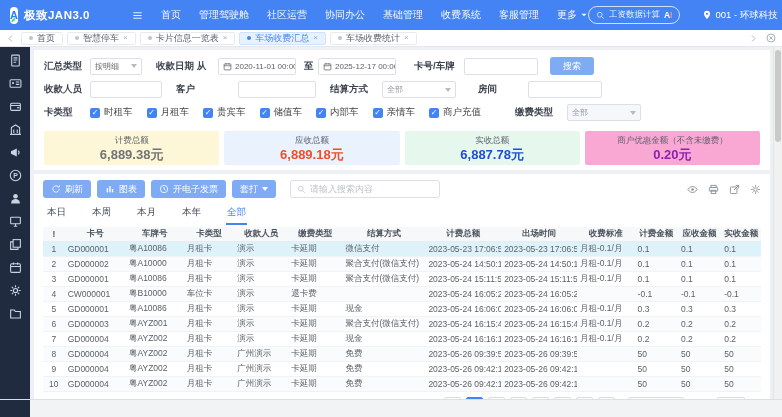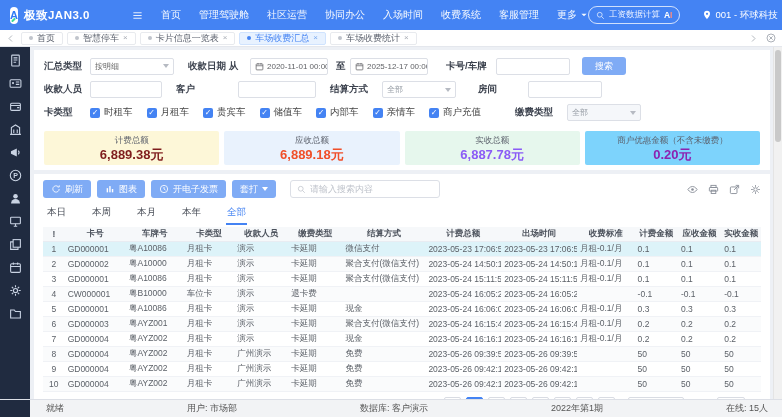--- a/index.html
+++ b/index.html
@@ -106,21 +106,21 @@
     <div class="nav" id="nav">
         <span class="nav-item">
           <svg width="11" height="11" viewBox="0 0 12 12" stroke-width="1">
             <path d="M1.5 3h9M1.5 6h9M1.5 9h9" stroke="currentColor" fill="none"></path>
           </svg>
         </span>
         <span class="nav-item">首页</span>
         <span class="nav-item">管理驾驶舱</span>
         <span class="nav-item">社区运营</span>
         <span class="nav-item">协同办公</span>
-        <span class="nav-item">入场时间</span>
+        <span class="nav-item">基础管理</span>
         <span class="nav-item">收费系统</span>
         <span class="nav-item">客服管理</span>
         <span class="nav-item">
           <span>更多</span>
           <svg width="8" height="8" viewBox="0 0 12 12" stroke-width="1">
             <path d="M2 4l4 4 4-4z" fill="currentColor"></path>
           </svg>
         </span>
       </div>
     <div class="search-pill">
@@ -266,21 +266,21 @@
             <path d="M1.5 2.8h3.4l1 1.4h4.6v6H1.5z" stroke="currentColor" fill="none"></path>
           </svg>
         </div>
       </div>
 
     <div class="content">
 
       <div class="filter-card">
         <div class="f-row">
           <span class="f-label" style="width:46px">汇总类型</span>
-          <div class="f-select" style="width:84px">
+          <div class="f-select" style="width:52px">
               <span style="color:#666">按明细</span>
               <span class="caret"></span>
             </div>
           <span class="f-label" style="width:62px;margin-left:14px">收款日期 从</span>
           <div class="f-date" style="width:78px">
               <span>
                 <svg width="9" height="9" viewBox="0 0 12 12" stroke-width="1">
                   <rect x="1.5" y="2.5" width="9" height="8" rx="1" stroke="currentColor" fill="none"></rect>
                   <path d="M1.5 5h9M4 1.3v2.2M8 1.3v2.2" stroke="currentColor"></path>
                 </svg>
@@ -348,31 +348,31 @@
             </div>
           <span class="f-label" style="width:52px;margin-left:20px">缴费类型</span>
           <div class="f-select dim" style="width:74px">
               <span>全部</span>
               <span class="caret"></span>
             </div>
         </div>
         <div class="cards" id="cards">
             <div class="scard" style="background: rgb(253, 247, 216);">
               <div class="s-label">计费总额</div>
-              <div class="s-value" style="color: #7f1d1d;">6,889.38元</div>
+              <div class="s-value" style="color: #737373;">6,889.38元</div>
             </div>
             <div class="scard" style="background: rgb(233, 242, 253);">
               <div class="s-label">应收总额</div>
               <div class="s-value" style="color: rgb(240, 79, 42);">6,889.18元</div>
             </div>
             <div class="scard" style="background: rgb(230, 247, 237);">
               <div class="s-label">实收总额</div>
-              <div class="s-value" style="color: #8b5cf6;">6,887.78元</div>
-            </div>
-            <div class="scard" style="background: #7dd3fc;">
+              <div class="s-value" style="color: #1d4ed8;">6,887.78元</div>
+            </div>
+            <div class="scard" style="background: #f9a8d4;">
               <div class="s-label">商户优惠金额（不含未缴费）</div>
               <div class="s-value" style="color: rgb(140, 34, 176);">0.20元</div>
             </div>
           </div>
       </div>
 
       <div class="table-card">
         <div class="tbar">
           <span id="tbtns" style="display:flex;gap:6px">
               <button class="tbtn">
@@ -666,22 +666,15 @@
 
     </div>
 
     <div class="scroll-rail">
         <div class="scroll-thumb"></div>
       </div>
   </div>
 
   <div class="statusbar">
     <div class="sb-corner"></div>
-    <div class="sb-items">
-      <span>就绪</span>
-      <span>用户: 市场部</span>
-      <span>数据库: 客户演示</span>
-      <span>2022年第1期</span>
-      <span>在线: 15人</span>
-    </div>
   </div>
 
 </div>
 
 </body></html>

